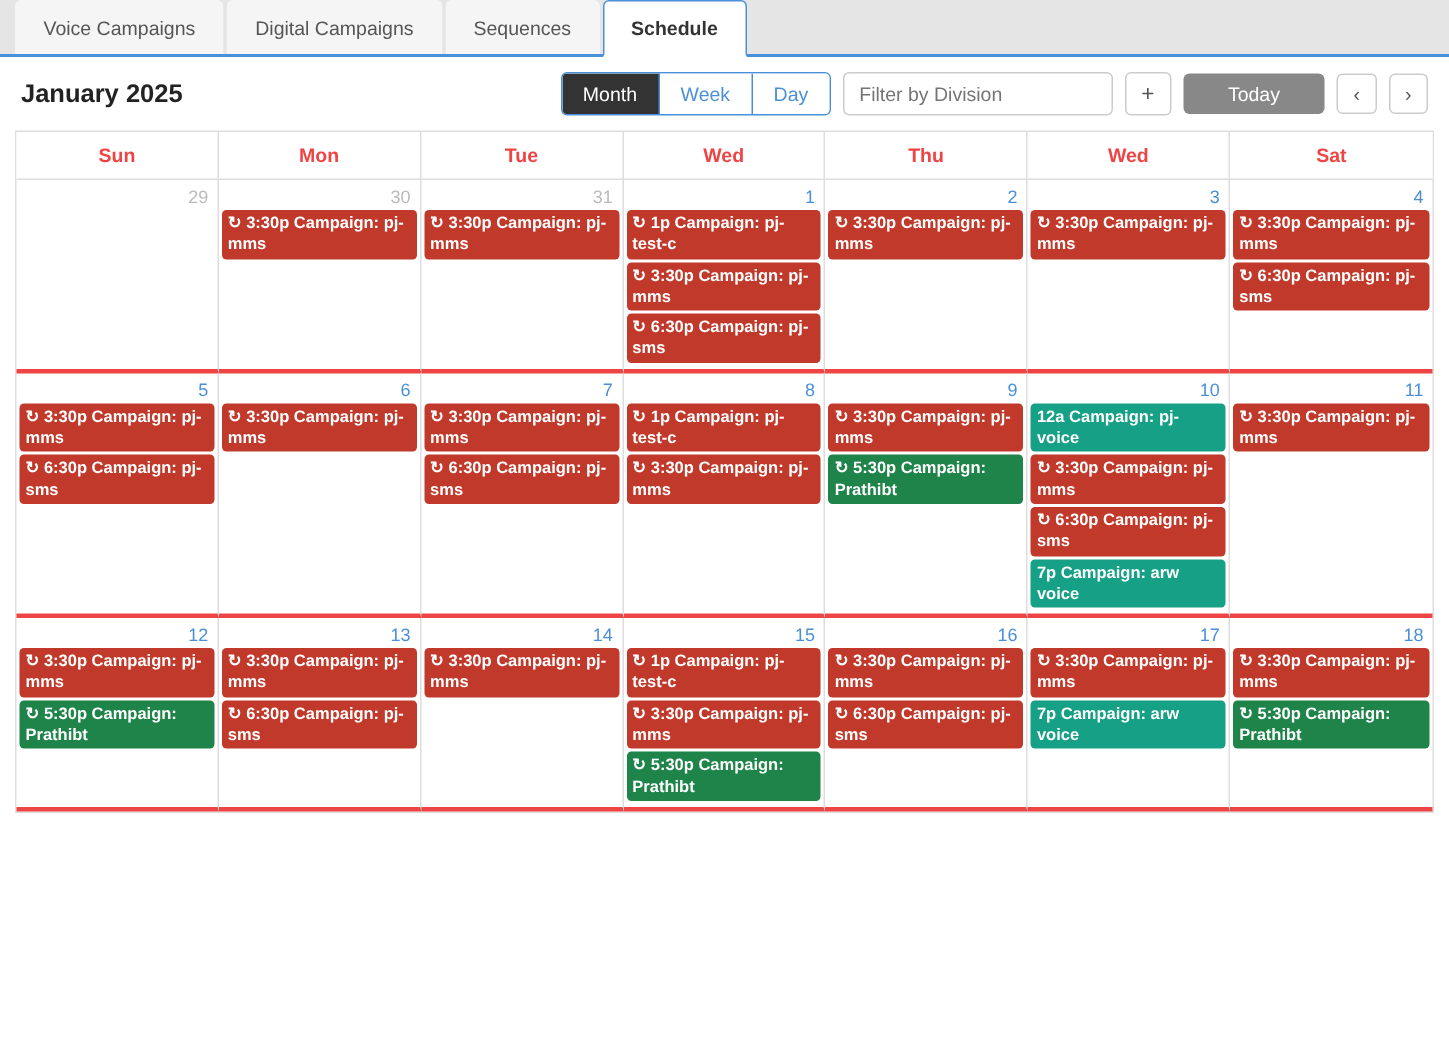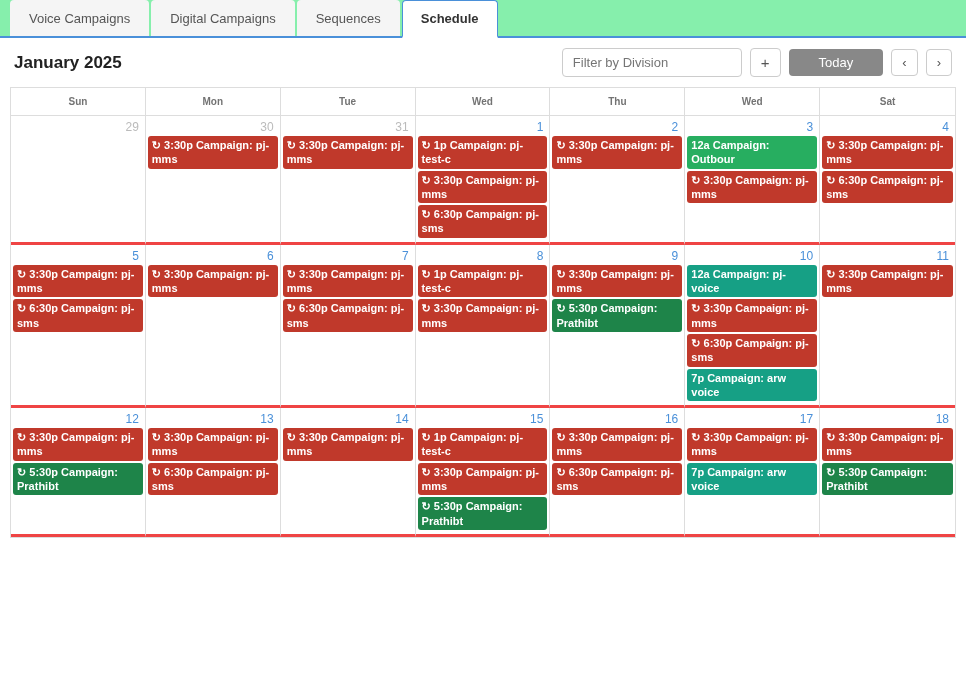--- a/index.html
+++ b/index.html
@@ -3,21 +3,21 @@
   <meta charset="utf-8">
   <style>
     * { box-sizing: border-box; margin: 0; padding: 0; }
     body { font-family: Arial, sans-serif; background: #fff; font-size: 13px; color: #333; width: 966px; }
 
     
     .tabs-bar {
       display: flex;
       border-bottom: 2px solid #4a90d9;
       padding: 0 10px;
-      background: #86efac;
+      background: #e5e5e5;
     }
     .tab {
       padding: 10px 18px;
       cursor: pointer;
       border: 1px solid transparent;
       border-bottom: none;
       border-radius: 4px 4px 0 0;
       margin-right: 2px;
       color: #555;
       background: #f5f5f5;
@@ -108,24 +108,24 @@
     }
     .cal-header {
       display: grid;
       grid-template-columns: repeat(7, 1fr);
       background: #fff;
     }
     .cal-header-cell {
       text-align: center;
       padding: 8px 4px;
       font-weight: bold;
-      color: #737373;
+      color: #ef4444;
       border-bottom: 1px solid #ddd;
       border-right: 1px solid #ddd;
-      font-size: 10px;
+      font-size: 13px;
     }
     .cal-header-cell:last-child { border-right: none; }
 
     .cal-grid {
       display: grid;
       grid-template-columns: repeat(7, 1fr);
     }
     .cal-cell {
       border-right: 1px solid #ddd;
       border-bottom: 3px solid #ef4444;
@@ -165,20 +165,25 @@
 
 <div class="tabs-bar">
   <div class="tab">Voice Campaigns</div>
   <div class="tab">Digital Campaigns</div>
   <div class="tab">Sequences</div>
   <div class="tab active">Schedule</div>
 </div>
 
 <div class="toolbar">
   <div class="page-title">January 2025</div>
+  <div class="view-toggle">
+    <button class="view-btn active">Month</button>
+    <button class="view-btn">Week</button>
+    <button class="view-btn">Day</button>
+  </div>
   <input class="filter-input" type="text" placeholder="Filter by Division" style="">
   <button class="add-btn">+</button>
   <button class="today-btn">Today</button>
   <button class="nav-btn">‹</button>
   <button class="nav-btn">›</button>
 </div>
 
 <div class="calendar">
   <div class="cal-header">
     <div class="cal-header-cell">Sun</div>
@@ -206,21 +211,20 @@
         <div class="event event-red">↻ 1p Campaign: pj-test-c</div>
         <div class="event event-red">↻ 3:30p Campaign: pj-mms</div>
         <div class="event event-red">↻ 6:30p Campaign: pj-sms</div>
       </div>
       <div class="cal-cell">
         <div class="day-num">2</div>
         <div class="event event-red">↻ 3:30p Campaign: pj-mms</div>
       </div>
       <div class="cal-cell">
         <div class="day-num">3</div>
-        <div class="event event-green">12a Campaign: Outbour</div>
         <div class="event event-red">↻ 3:30p Campaign: pj-mms</div>
       </div>
       <div class="cal-cell">
         <div class="day-num">4</div>
         <div class="event event-red">↻ 3:30p Campaign: pj-mms</div>
         <div class="event event-red">↻ 6:30p Campaign: pj-sms</div>
       </div>
       <div class="cal-cell">
         <div class="day-num">5</div>
         <div class="event event-red">↻ 3:30p Campaign: pj-mms</div>

